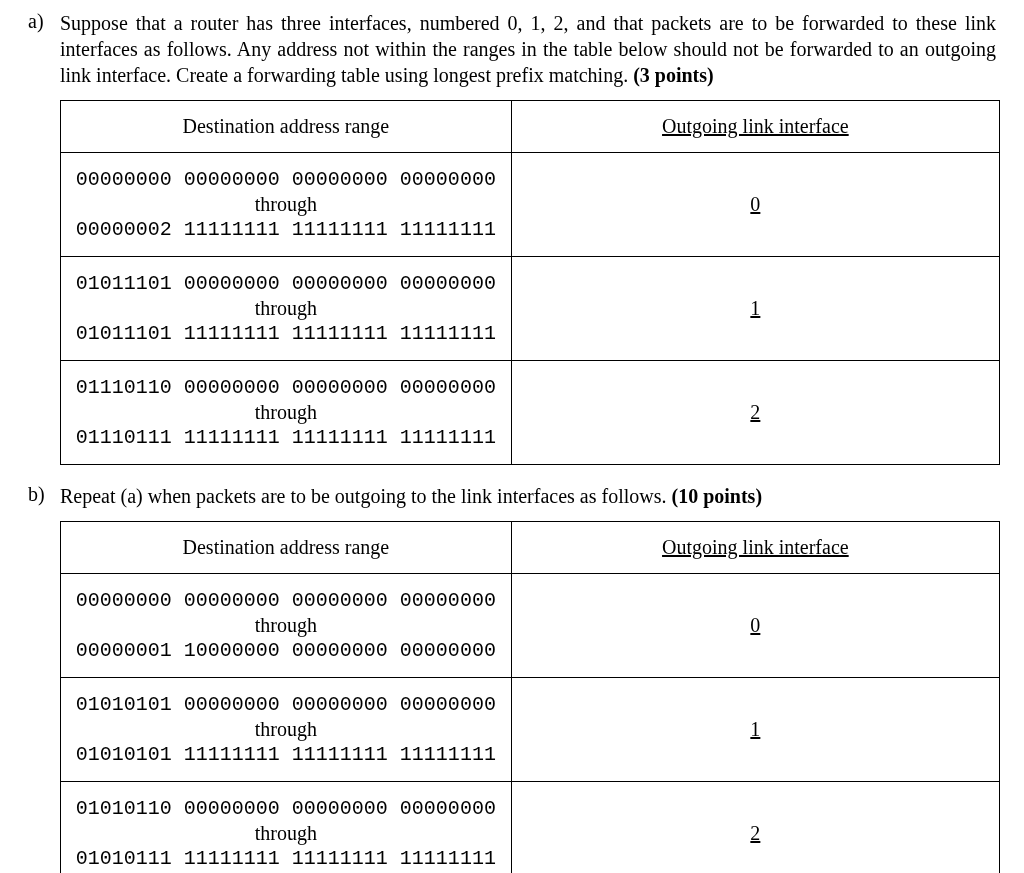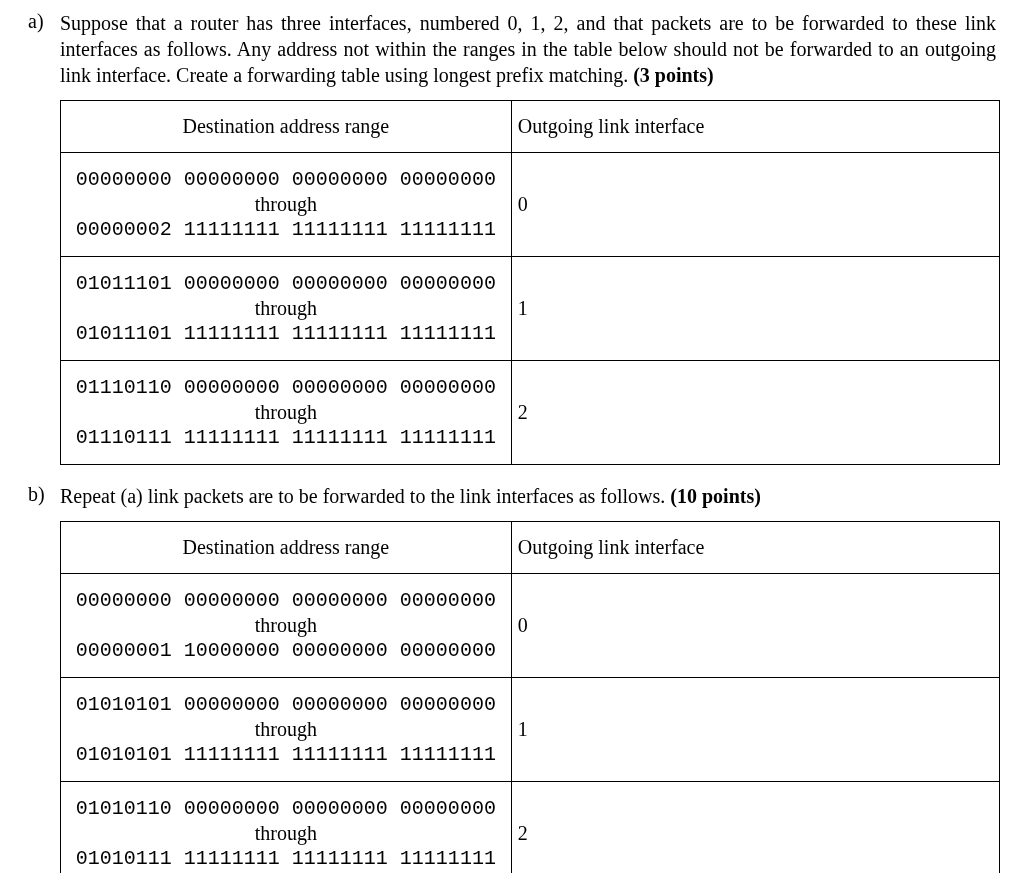--- a/index.html
+++ b/index.html
@@ -40,20 +40,22 @@
     border: 1.5px solid #000;
     padding: 14px 6px;
     vertical-align: middle;
   }
   td.dest {
     width: 48%;
     text-align: center;
   }
   td.intf {
     width: 52%;
+    text-align: center;
+    text-decoration: underline;
   }
   .range-wrap {
     display: flex;
     flex-direction: column;
     align-items: center;
     line-height: 1.25;
   }
   .addr {
     font-family: Liberation Mono, monospace;
     white-space: nowrap;
@@ -104,21 +106,21 @@
       </div>
     </td>
     <td class="intf">2</td>
   </tr>
 </tbody>
   </table>
 
 <div class="question">
   <div class="qlabel">b)</div>
   <div class="qtext">
-    <span>Repeat (a) link packets are to be forwarded to the link interfaces as follows. </span><span class="bold">(10 points)</span>
+    <span>Repeat (a) when packets are to be outgoing to the link interfaces as follows. </span><span class="bold">(10 points)</span>
   </div>
 </div>
 
 <table>
   <tbody>
       <tr>
     <td class="dest">Destination address range</td>
     <td class="intf">Outgoing link interface</td>
   </tr>
   <tr>

